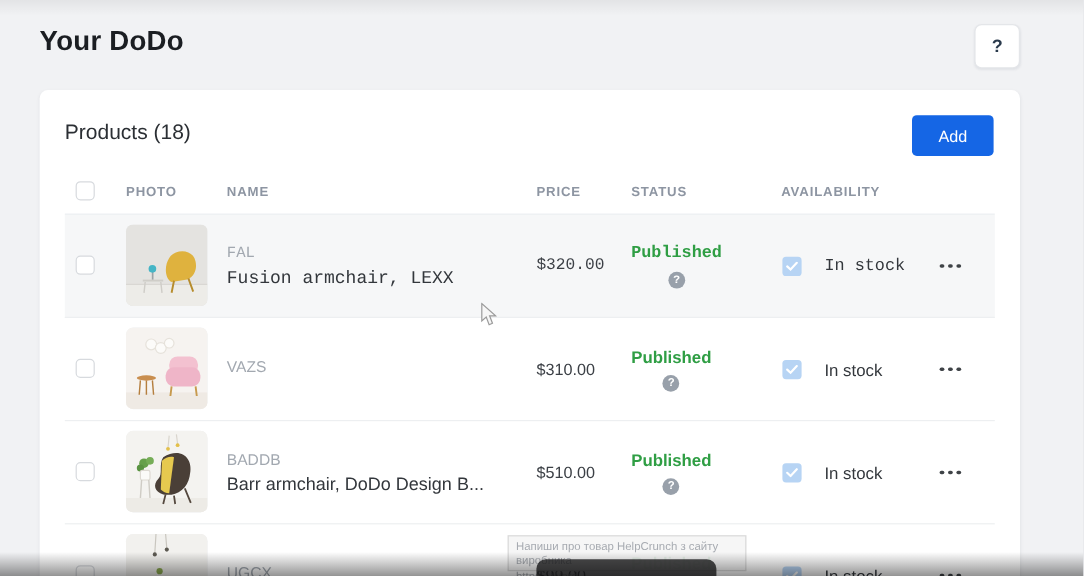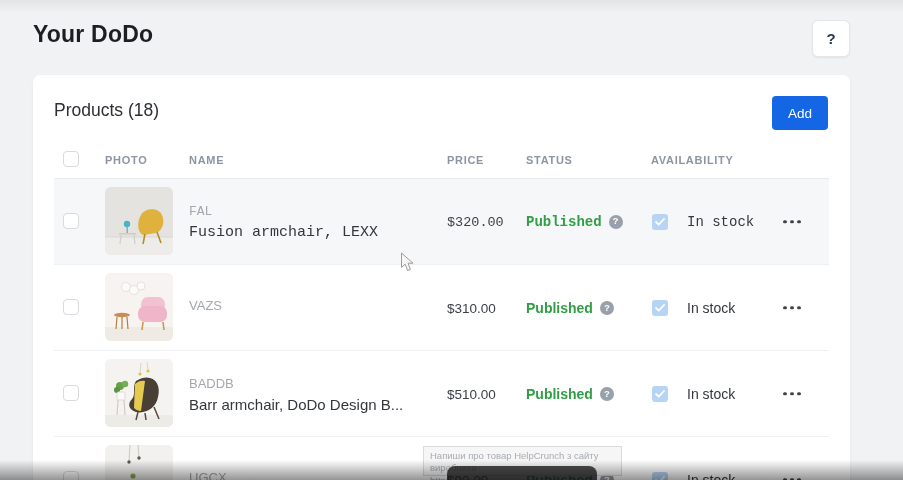--- a/index.html
+++ b/index.html
@@ -12,21 +12,21 @@
   .help-btn{position:absolute;left:812px;top:20px;width:38px;height:37px;
     background:#fff;border:1px solid #e4e6e9;border-radius:6px;
     box-shadow:0 1px 2px rgba(20,30,50,.07);display:flex;align-items:center;
     justify-content:center;font-size:15px;font-weight:700;color:#2a3a4c;cursor:pointer;}
   
   .card{position:absolute;left:33px;top:75px;width:817px;height:430px;background:#fff;
     border-radius:7px 7px 0 0;box-shadow:0 1px 3px rgba(20,30,50,.06);}
   .card-inner{padding:0 21px;}
   .panel-header{position:relative;height:66px;}
   .panel-title{position:absolute;left:0;top:25px;font-size:17.5px;color:#2b2f34;}
-  .add-btn{position:absolute;right:1px;top:21px;width:56px;height:34px;background:#1566e5;
+  .add-btn{position:absolute;right:1px;top:21px;width:68px;height:34px;background:#1566e5;
     border:none;border-radius:4px;color:#fff;font-size:13.5px;font-family:inherit;cursor:pointer;}
   
   .thead{position:relative;height:37px;border-bottom:1px solid #e9ecef;}
   .th{position:absolute;top:50%;transform:translateY(-50%);font-size:11px;font-weight:600;
     letter-spacing:.7px;color:#8d95a2;}
   .th-photo{left:51px;} .th-name{left:135px;} .th-price{left:393px;text-align:center;}
   .th-status{left:472px;} .th-avail{left:597px;}
   .checkbox{position:absolute;left:9px;width:16px;height:16px;background:#fff;
     border:1.5px solid #d7dade;border-radius:4px;box-sizing:border-box;cursor:pointer;}
   .thead .checkbox{top:10px;}
@@ -35,21 +35,21 @@
   .row .checkbox{top:34px;}
   .photo{position:absolute;left:51px;top:8px;width:68px;height:68px;border-radius:6px;
     overflow:hidden;background:#eee;}
   .photo svg{display:block;}
   .name-cell{position:absolute;left:135px;top:50%;transform:translateY(-50%);}
   .sku{font-size:13px;color:#a2a8b0;margin-bottom:5px;}
   .pname{font-size:15px;color:#33373c;}
   .price{position:absolute;left:393px;top:50%;transform:translateY(-50%);
     font-size:13.5px;color:#3c4046;}
   .status{position:absolute;left:472px;top:50%;transform:translateY(-50%);
-    display:flex;align-items:center;gap:7px;}
+    display:flex;align-items:center;gap:7px;flex-direction:column;}
   .status-label{font-size:14px;font-weight:700;color:#2f9e44;}
   .q-badge{width:14px;height:14px;border-radius:50%;background:#98a0aa;color:#fff;
     font-size:9.5px;font-weight:700;display:flex;align-items:center;justify-content:center;cursor:pointer;}
   .avail{position:absolute;left:598px;top:50%;transform:translateY(-50%);
     display:flex;gap:19px;}
   .stock-cb{width:16px;height:16px;border-radius:3px;background:#b7d4f4;
     display:flex;align-items:center;justify-content:center;cursor:pointer;}
   .stock-label{font-size:14px;color:#33373c;}
   .dots{position:absolute;left:727px;top:50%;transform:translateY(-50%);
     display:flex;gap:3.5px;padding:6px 2px;cursor:pointer;}

